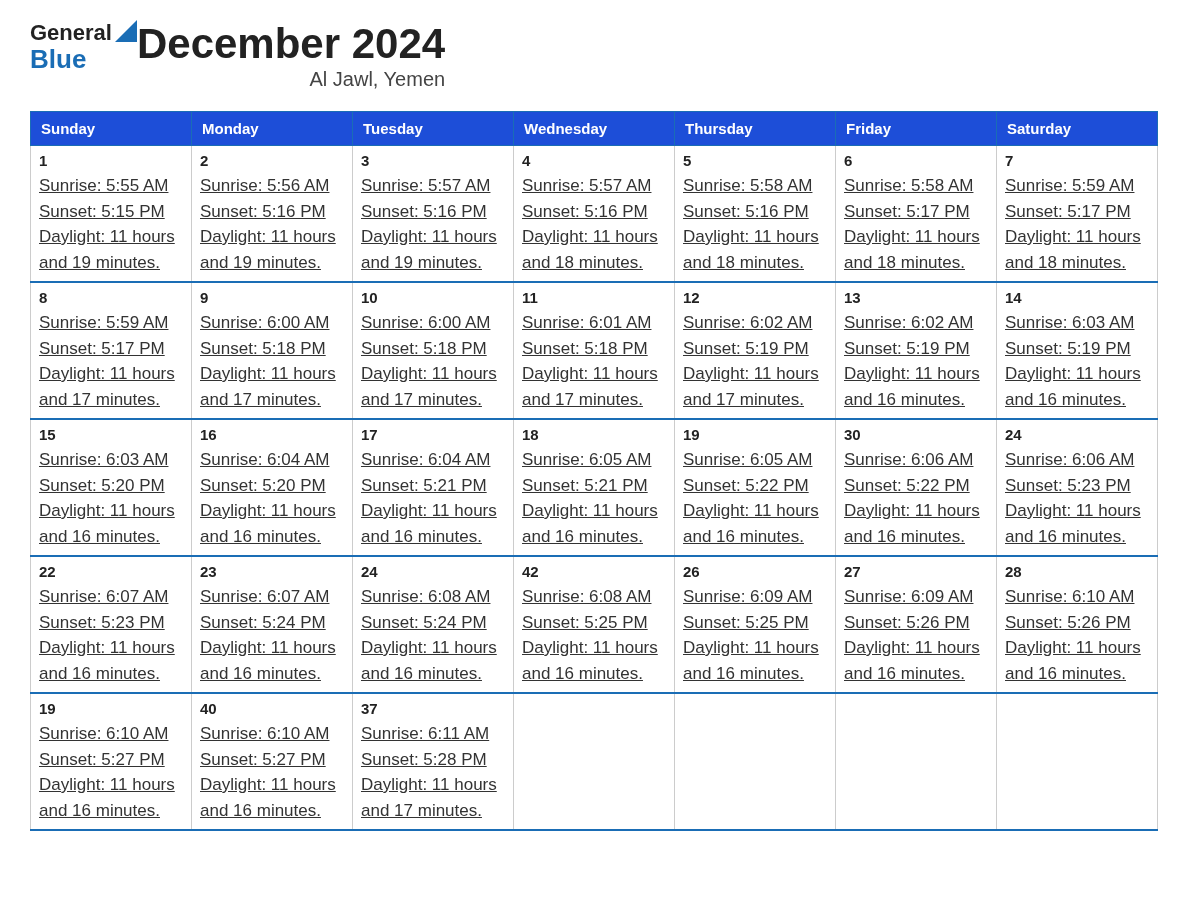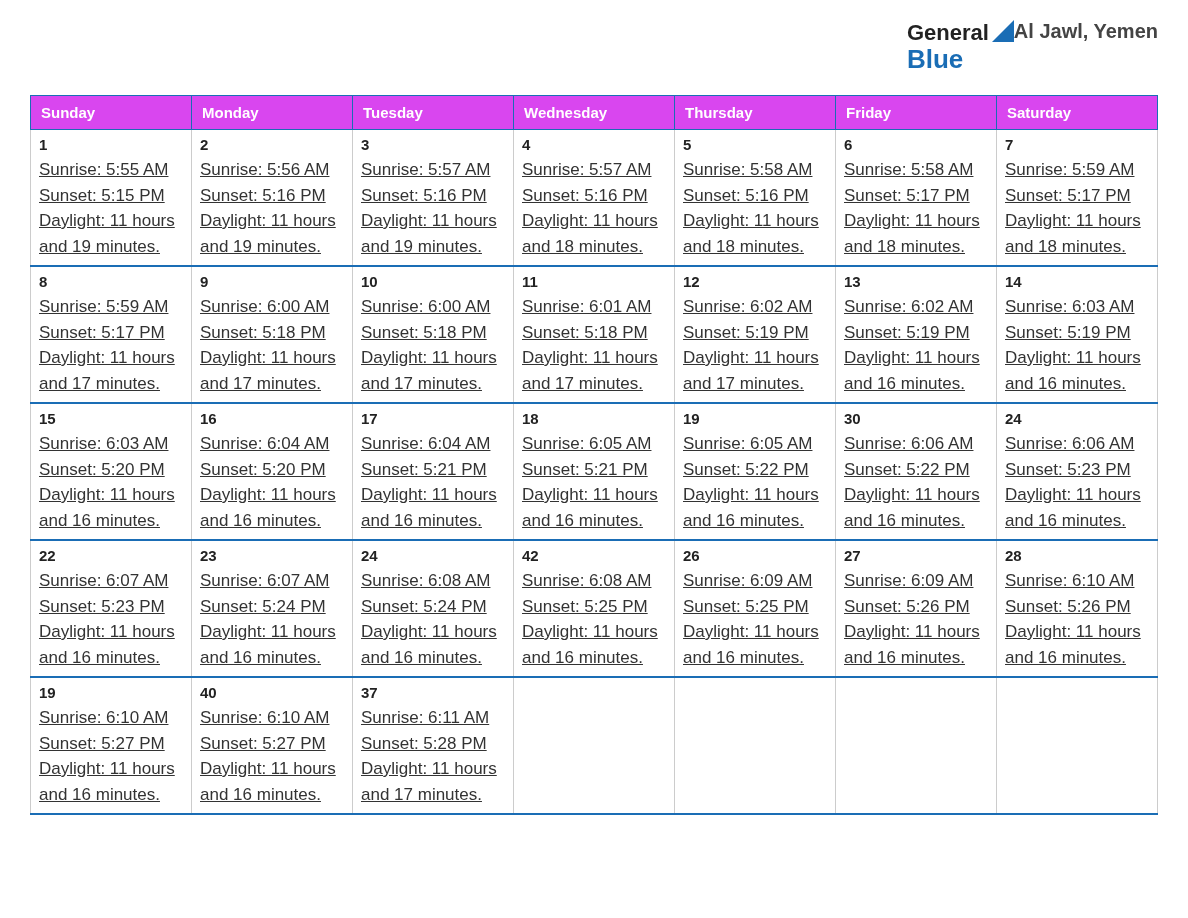--- a/index.html
+++ b/index.html
@@ -4,21 +4,21 @@
   <style>
     * { box-sizing: border-box; margin: 0; padding: 0; }
     body {
       font-family: Arial, sans-serif;
       background: #fff;
       padding: 20px 30px;
       color: #222;
     }
     .header {
       display: flex;
-      justify-content: flex-end;
+      justify-content: flex-start;
       align-items: flex-start;
       margin-bottom: 20px;
     }
     .logo {
       display: flex;
       align-items: center;
       gap: 4px;
     }
     .logo-text-general {
       font-size: 22px;
@@ -35,30 +35,30 @@
     .title-area {
       text-align: right;
     }
     .title-area h1 {
       font-size: 42px;
       font-weight: bold;
       color: #222;
     }
     .title-area h2 {
       font-size: 20px;
-      font-weight: bold;
+      font-weight: normal;
       color: #444;
     }
     .calendar {
       width: 100%;
       border-collapse: collapse;
       border: 1px solid #aaa;
     }
     .calendar thead tr th {
-      background: #d946ef;
+      background: #1d4ed8;
       color: #fff;
       padding: 8px 10px;
       text-align: left;
       font-size: 15px;
       font-weight: bold;
       border: 1px solid #1a6db5;
     }
     .calendar tbody tr td {
       vertical-align: top;
       border: 1px solid #ccc;
@@ -99,20 +99,21 @@
         <div style="display:inline-block; margin-left:3px; margin-bottom:0px;">
           <svg width="22" height="22" viewBox="0 0 22 22">
             <polygon points="0,22 22,22 22,0" fill="#1a6db5"></polygon>
           </svg>
         </div>
       </div>
       <span class="logo-text-blue">Blue</span>
     </div>
   </div>
   <div class="title-area">
+    <h1>December 2024</h1>
     <h2>Al Jawl, Yemen</h2>
   </div>
 </div>
 
 <table class="calendar">
   <thead>
     <tr>
       <th>Sunday</th>
       <th>Monday</th>
       <th>Tuesday</th>

